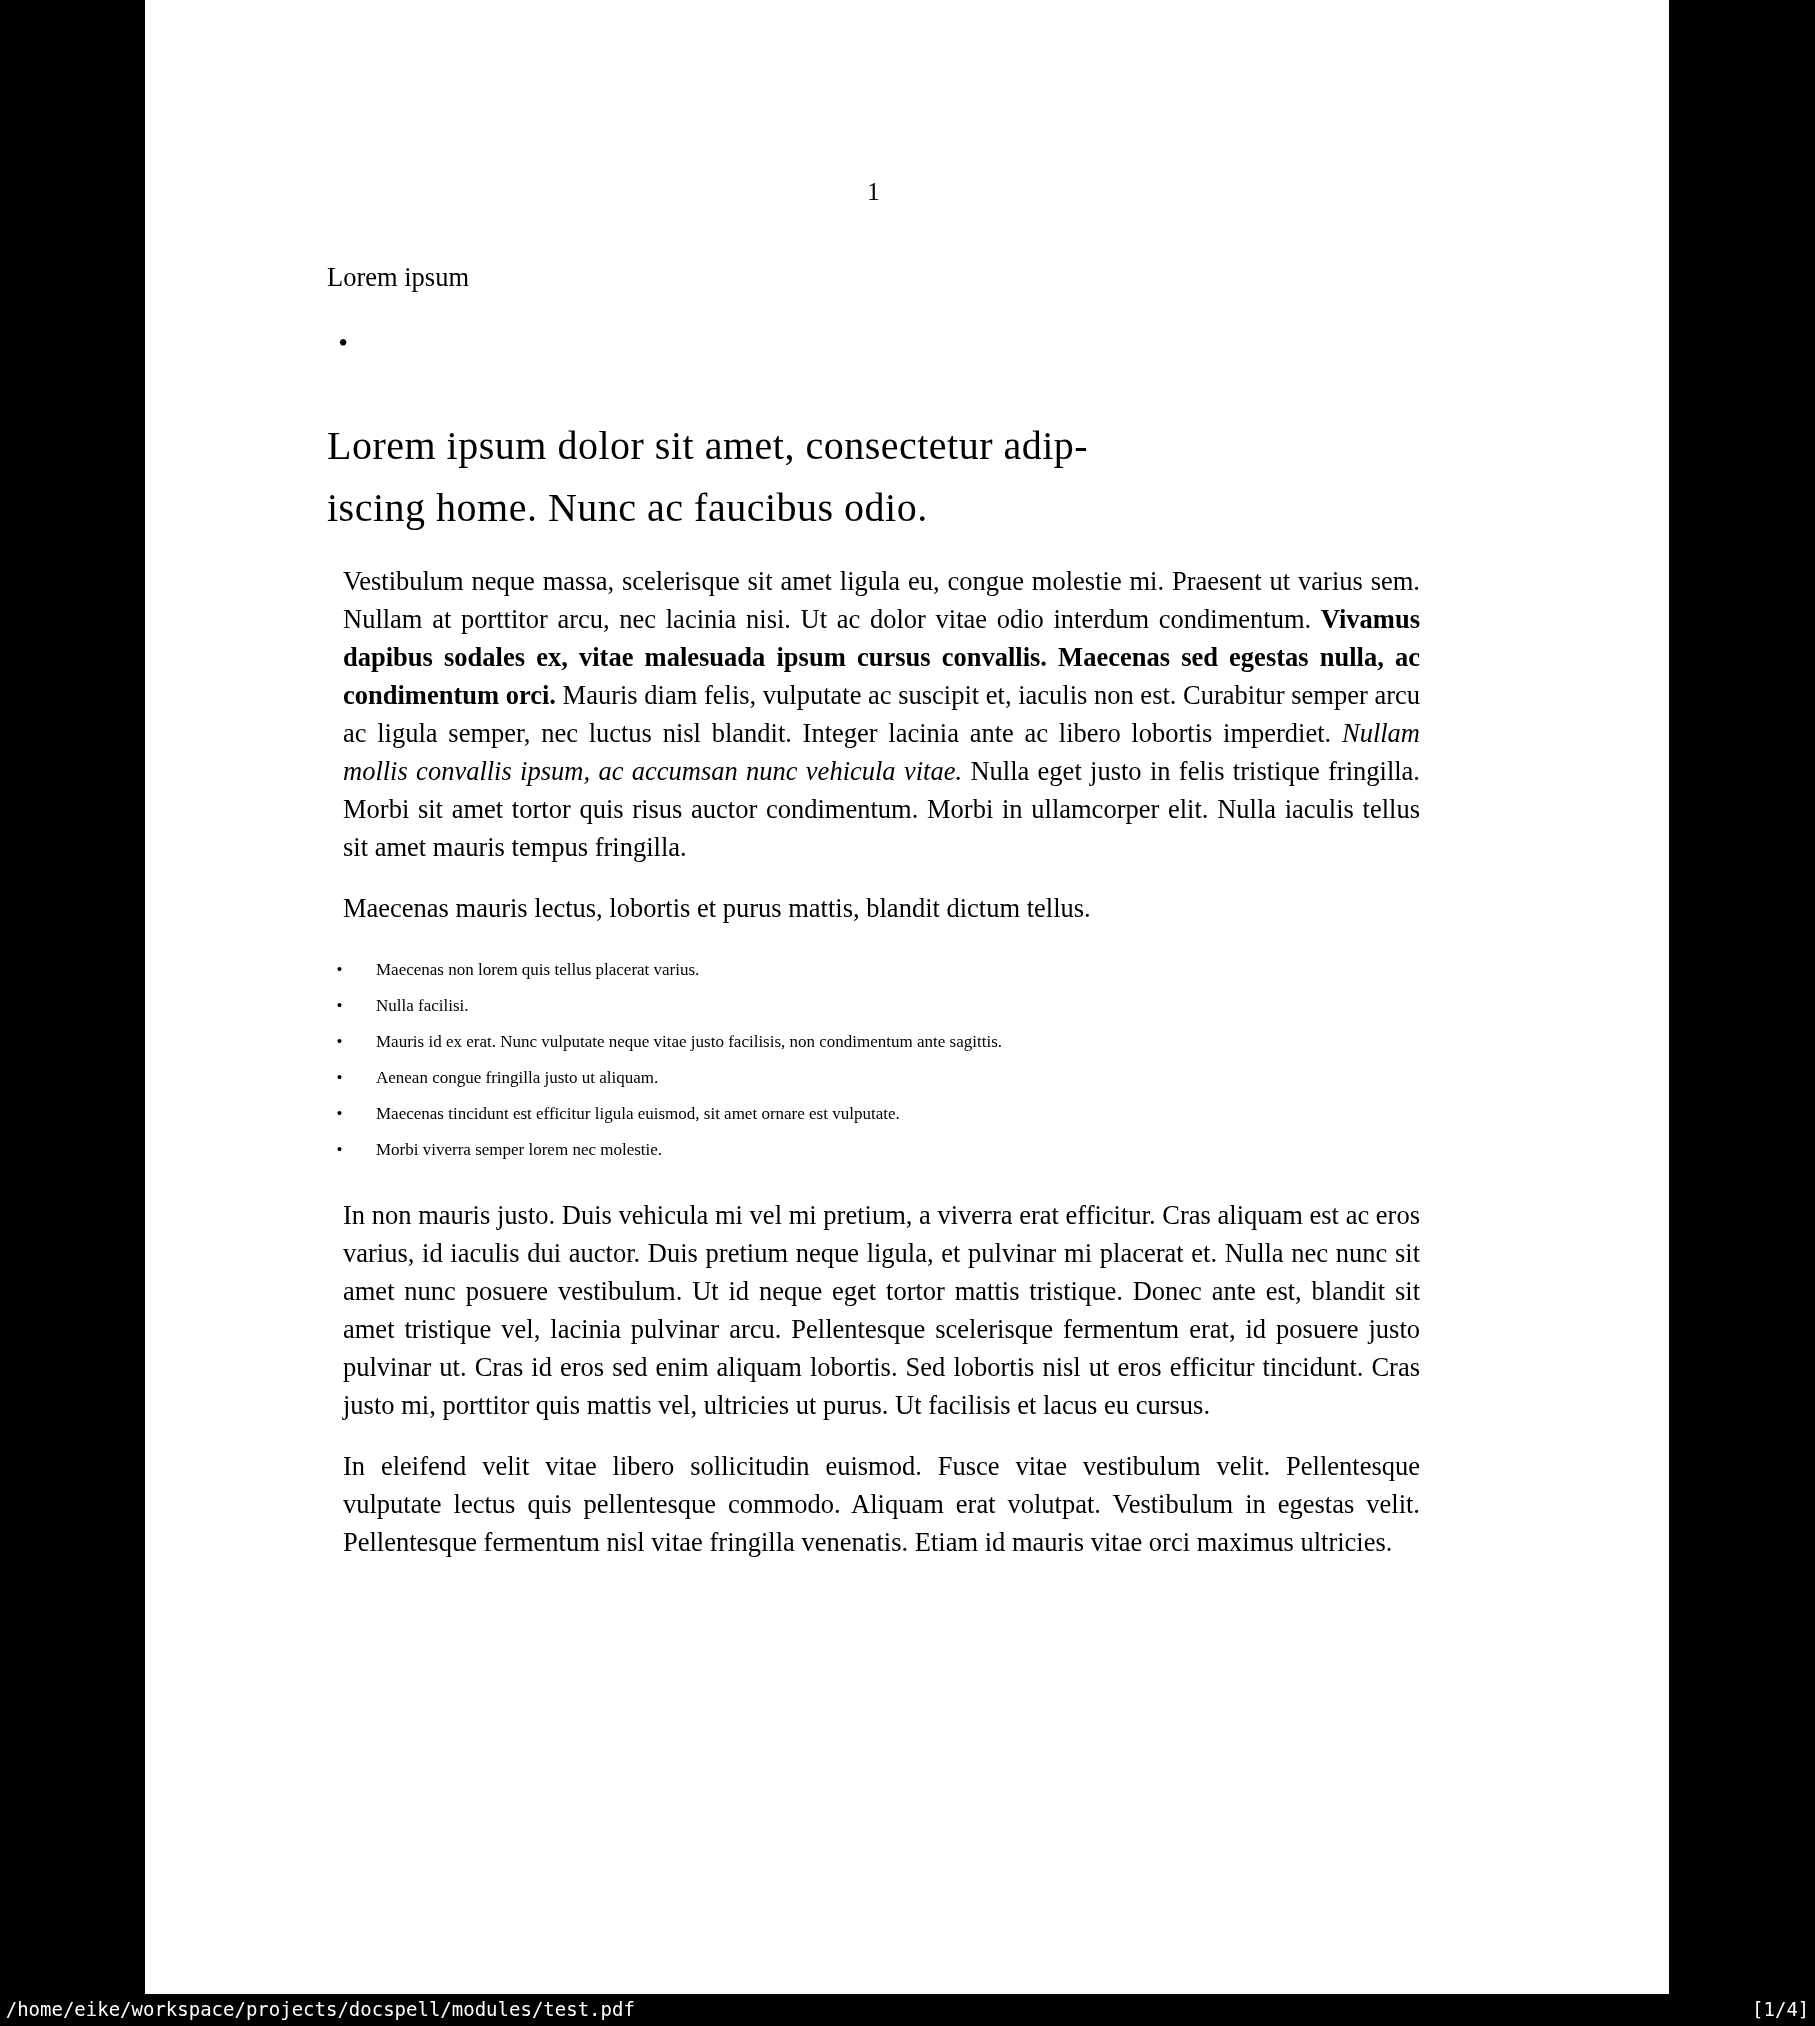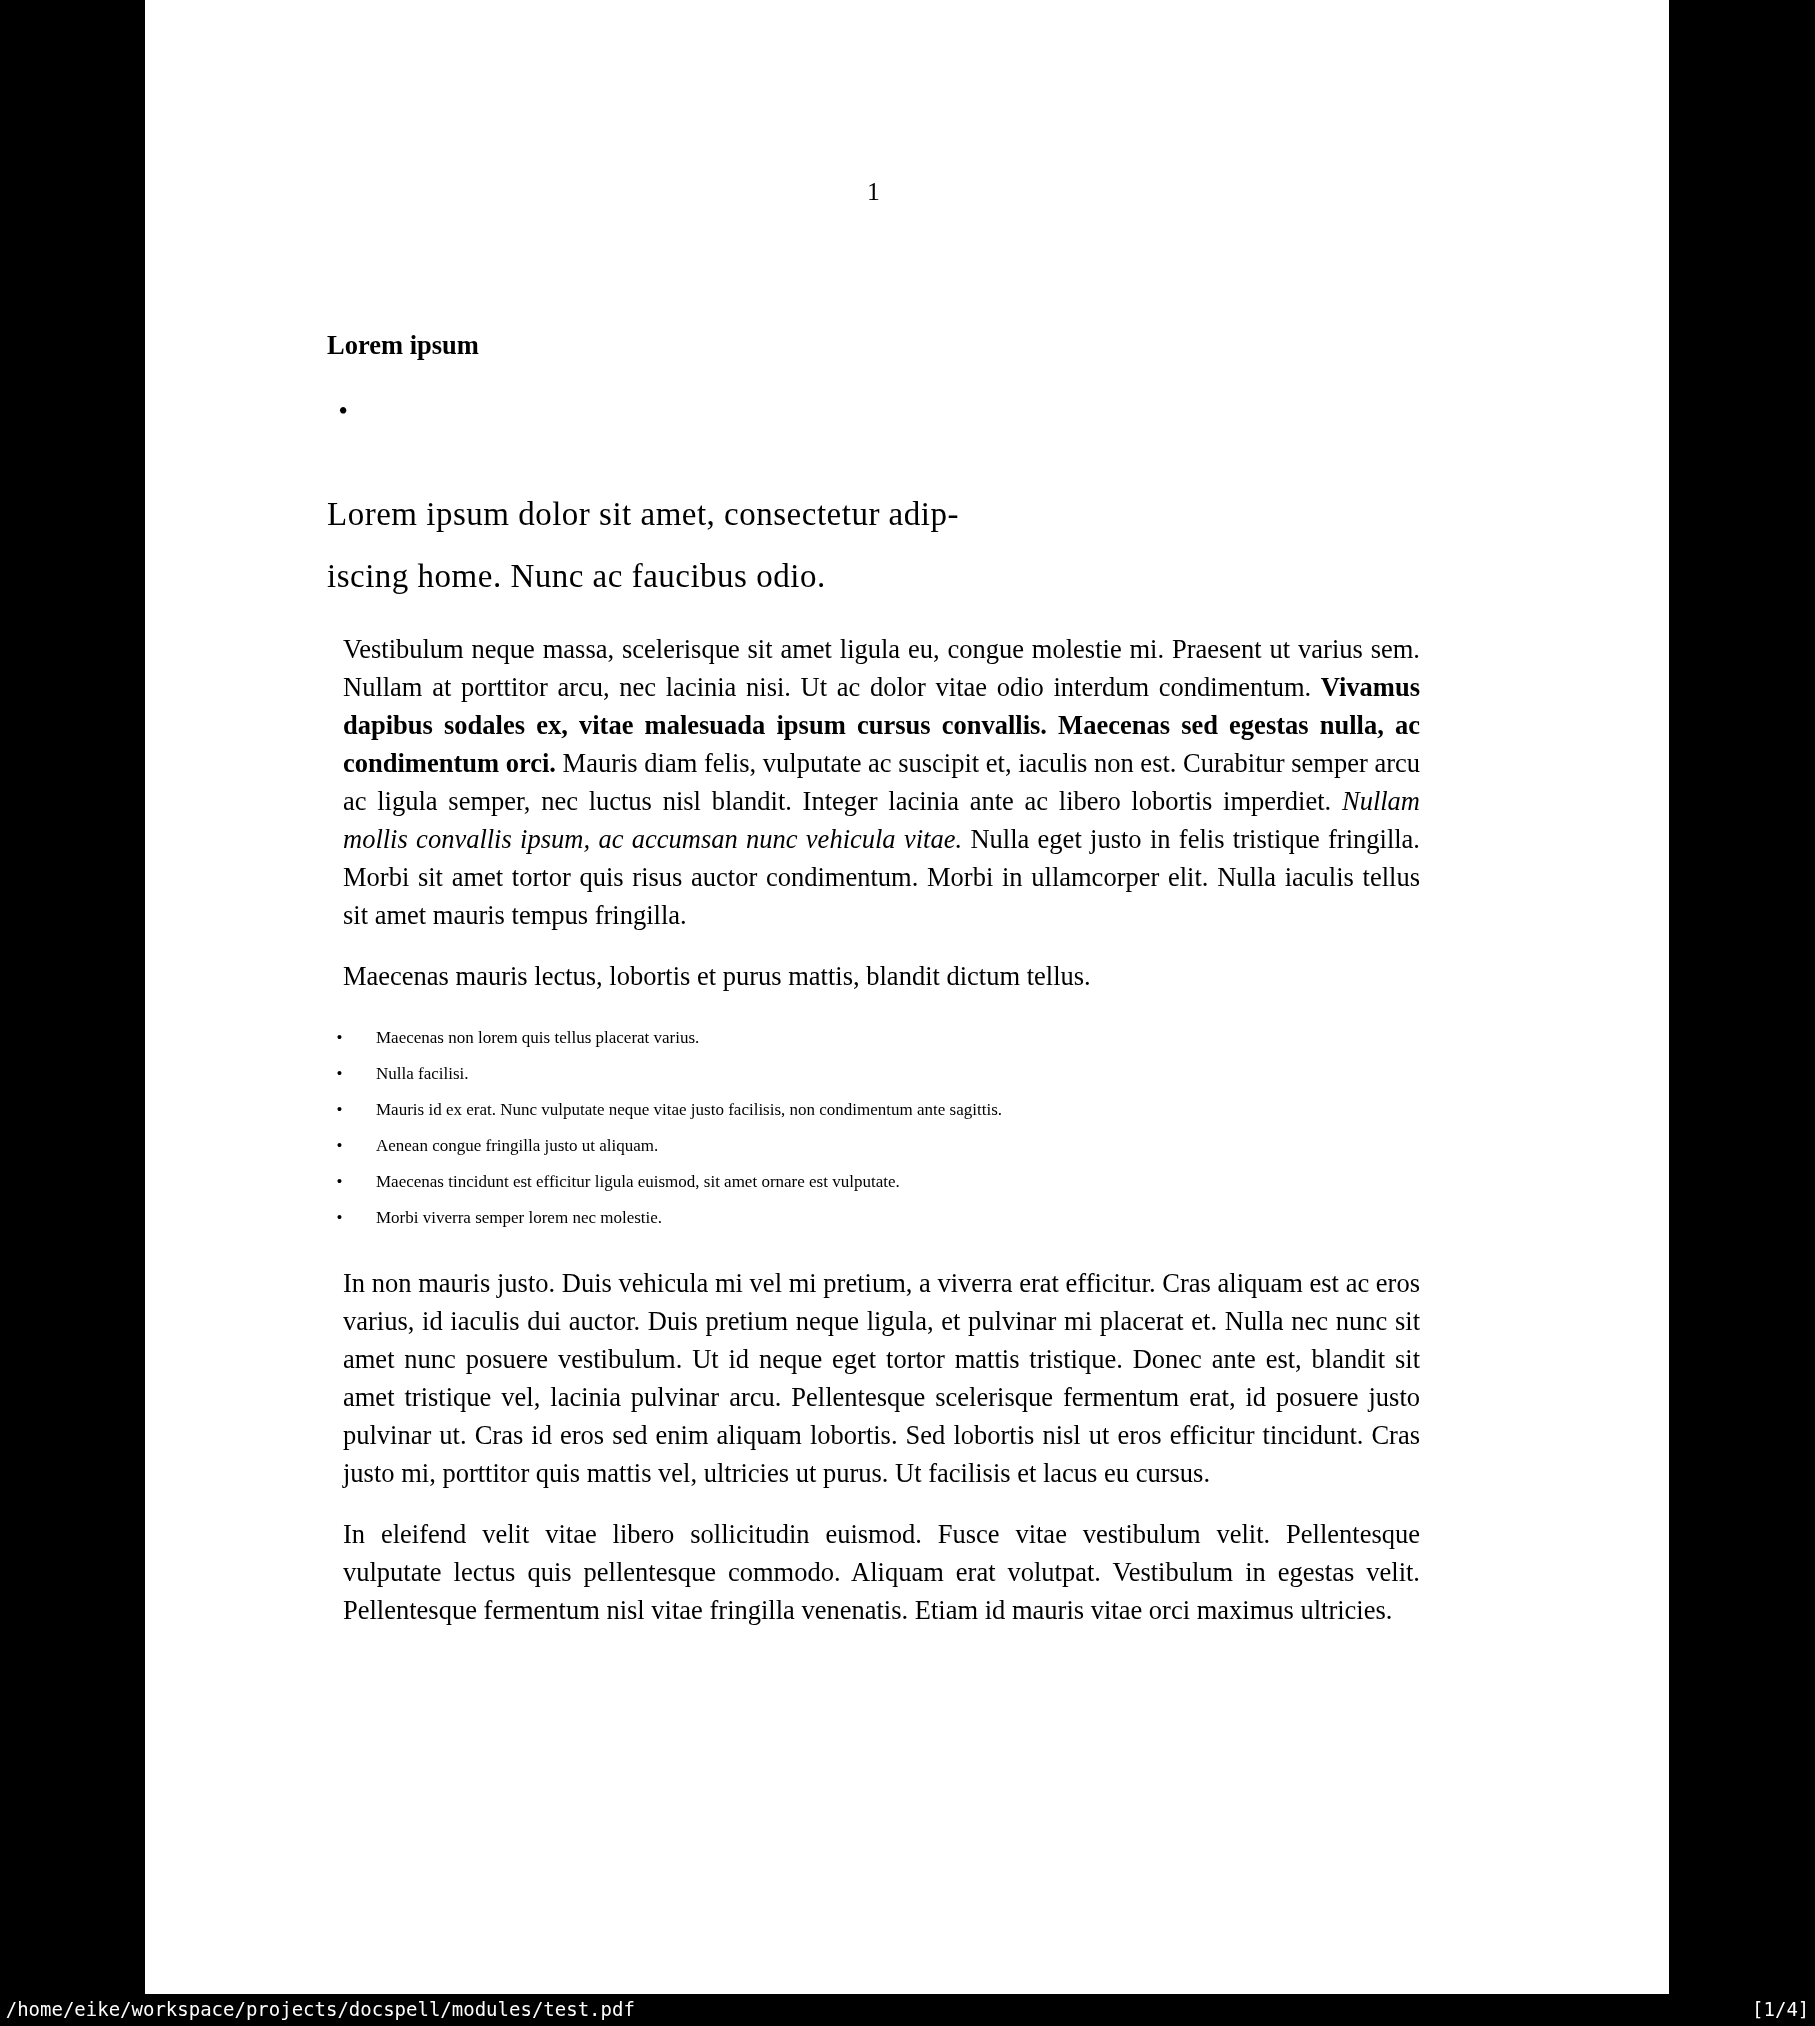--- a/index.html
+++ b/index.html
@@ -27,34 +27,33 @@
   }
   .content {
     padding: 178px 249px 0 182px; 
   }
   .page-number {
     text-align: center;
     font-size: 25.6px;
     line-height: 28px;
   }
   .intro-line {
-    margin-top: 120px;
+    margin-top: 52px;
     font-size: 26.5px;
     line-height: 38px;
-    font-weight: bold;
   }
   .intro-bullet {
     margin-top: 28px;
     padding-left: 11.4px;
     font-size: 26.5px;
     line-height: 38px;
   }
   h1.heading {
     margin: 53px 0 18px 0;
-    font-size: 33px;
+    font-size: 40px;
     line-height: 62px;
     font-weight: normal;
     letter-spacing: 0.5px;
   }
   p.body-par {
     margin: 23px 0 0 16px;
     font-size: 26.5px;
     line-height: 38px;
     text-align: justify;
   }

